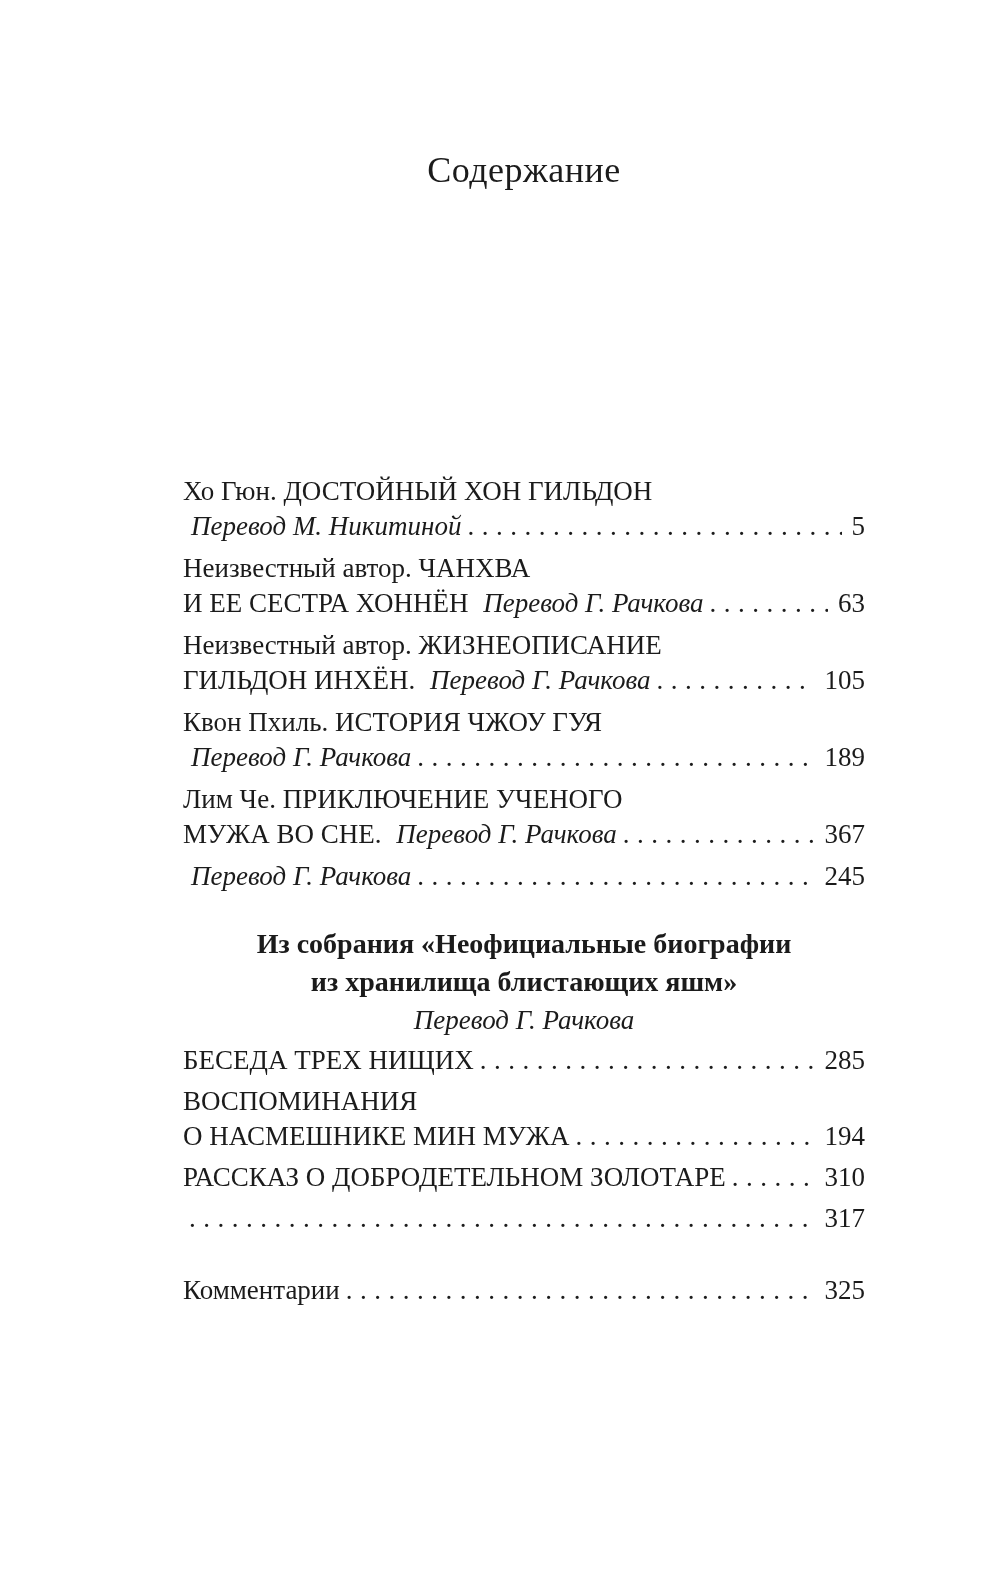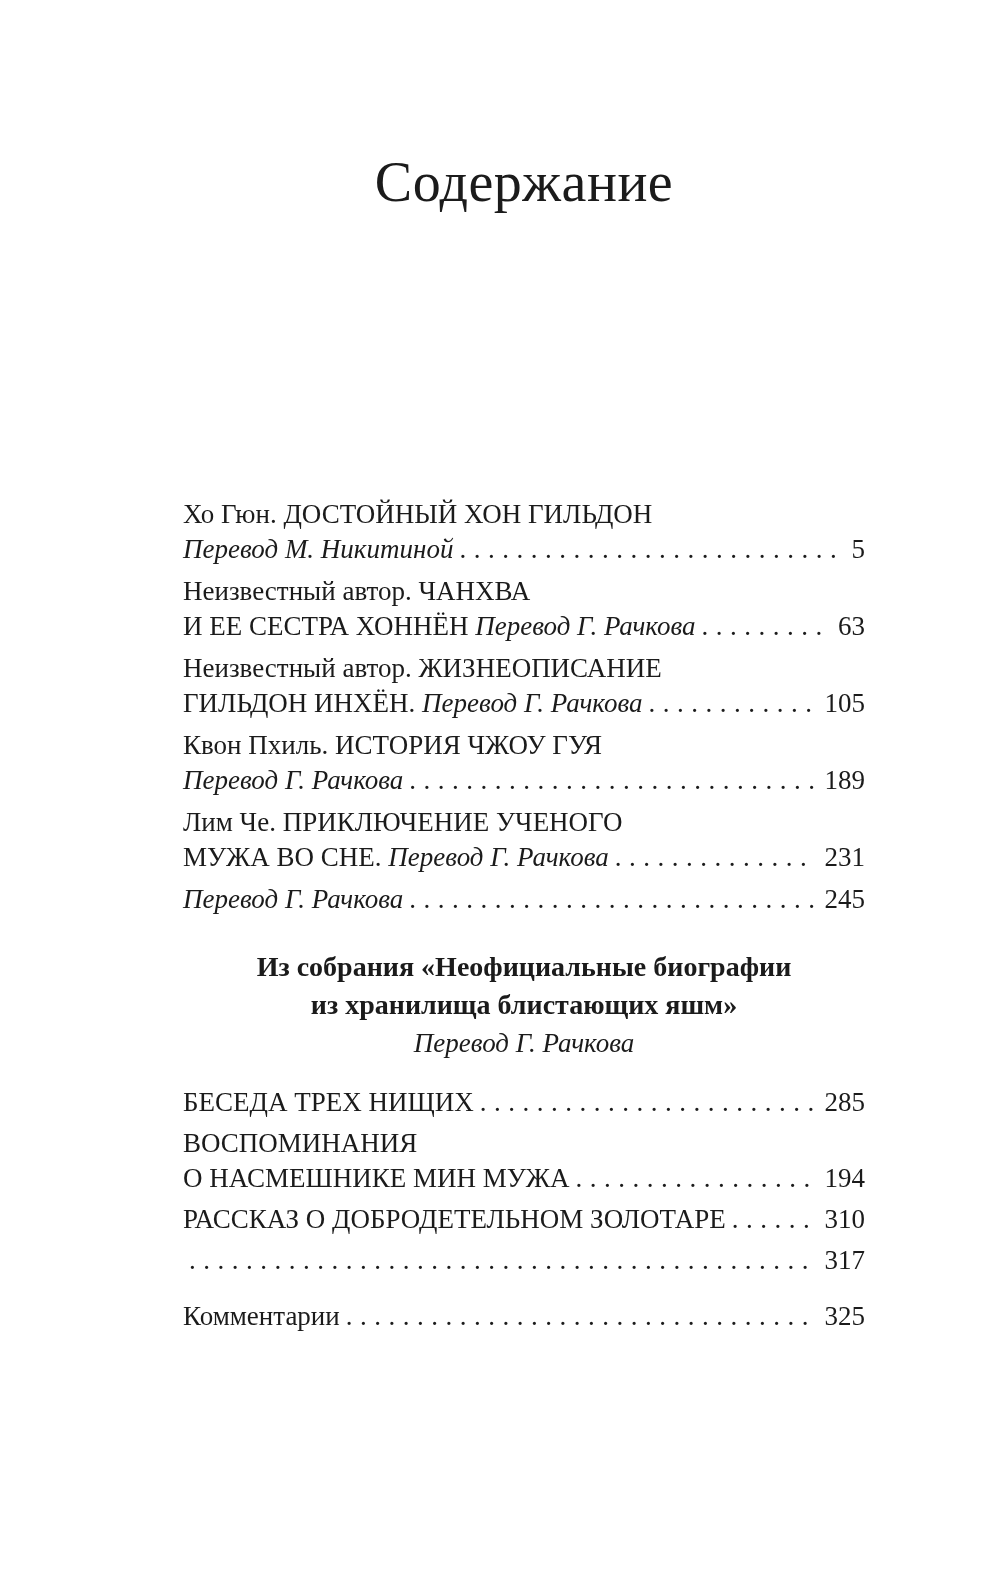--- a/index.html
+++ b/index.html
@@ -7,66 +7,66 @@
     width: 1000px; height: 1584px;
     background: #ffffff;
     font-family: "Liberation Serif", "DejaVu Serif", serif;
     color: #1b1b1b;
     overflow: hidden;
   }
   .page { width: 1000px; height: 1584px; position: relative; }
   .content { width: 682px; margin-left: 183px; padding-top: 150px; }
 
   .title {
-    font-size: 56px;
+    font-size: 36px;
     font-weight: normal;
     line-height: 1.15;
     text-align: center;
     margin: 0 0 283px 0;
     letter-spacing: 0.5px;
   }
 
   .toc { font-size: 27px; }
   .entry { margin-bottom: 7px; }
   .g2 .entry { margin-bottom: 6px; }
   .line {
     display: flex;
     align-items: flex-start;
     line-height: 35px;
     white-space: nowrap;
   }
   .seg { white-space: pre; }
-  .it { font-style: italic; }
+  .it { font-style: italic; margin-left: 8px; }
   .leader {
     flex: 1 1 auto;
     overflow: hidden;
     white-space: nowrap;
     letter-spacing: 7.5px;
     padding-left: 6px;
     min-width: 0;
   }
   .pnum { margin-left: 10px; }
 
   .section-head {
     text-align: center;
     margin-top: 31px;
-    margin-bottom: 22px;
+    margin-bottom: 3px;
   }
   .sh-line {
     font-size: 28px;
     font-weight: bold;
     line-height: 38px;
   }
   .sh-sub {
     font-size: 27px;
     font-style: italic;
     font-weight: normal;
     line-height: 39px;
   }
-  .comments-block { margin-top: 21px; }
+  .comments-block { margin-top: 37px; }
 </style>
 </head>
 <body>
 
 <div class="page">
   <div class="content">
 
     <h1 class="title">Содержание</h1>
 
     <div class="toc">
@@ -115,21 +115,21 @@
             </div>
           </div>
           <div class="entry">
             <div class="line">
               <span class="seg">Лим Че. ПРИКЛЮЧЕНИЕ УЧЕНОГО</span>
             </div>
             <div class="line">
               <span class="seg">МУЖА ВО СНЕ. </span>
               <span class="seg it">Перевод Г. Рачкова</span>
               <span class="leader">......................................................................</span>
-              <span class="pnum">231</span>
+              <span class="pnum">367</span>
             </div>
           </div>
           <div class="entry">
             <div class="line">
               <span class="seg it">Перевод Г. Рачкова</span>
               <span class="leader">......................................................................</span>
               <span class="pnum">245</span>
             </div>
           </div>
         </div>

